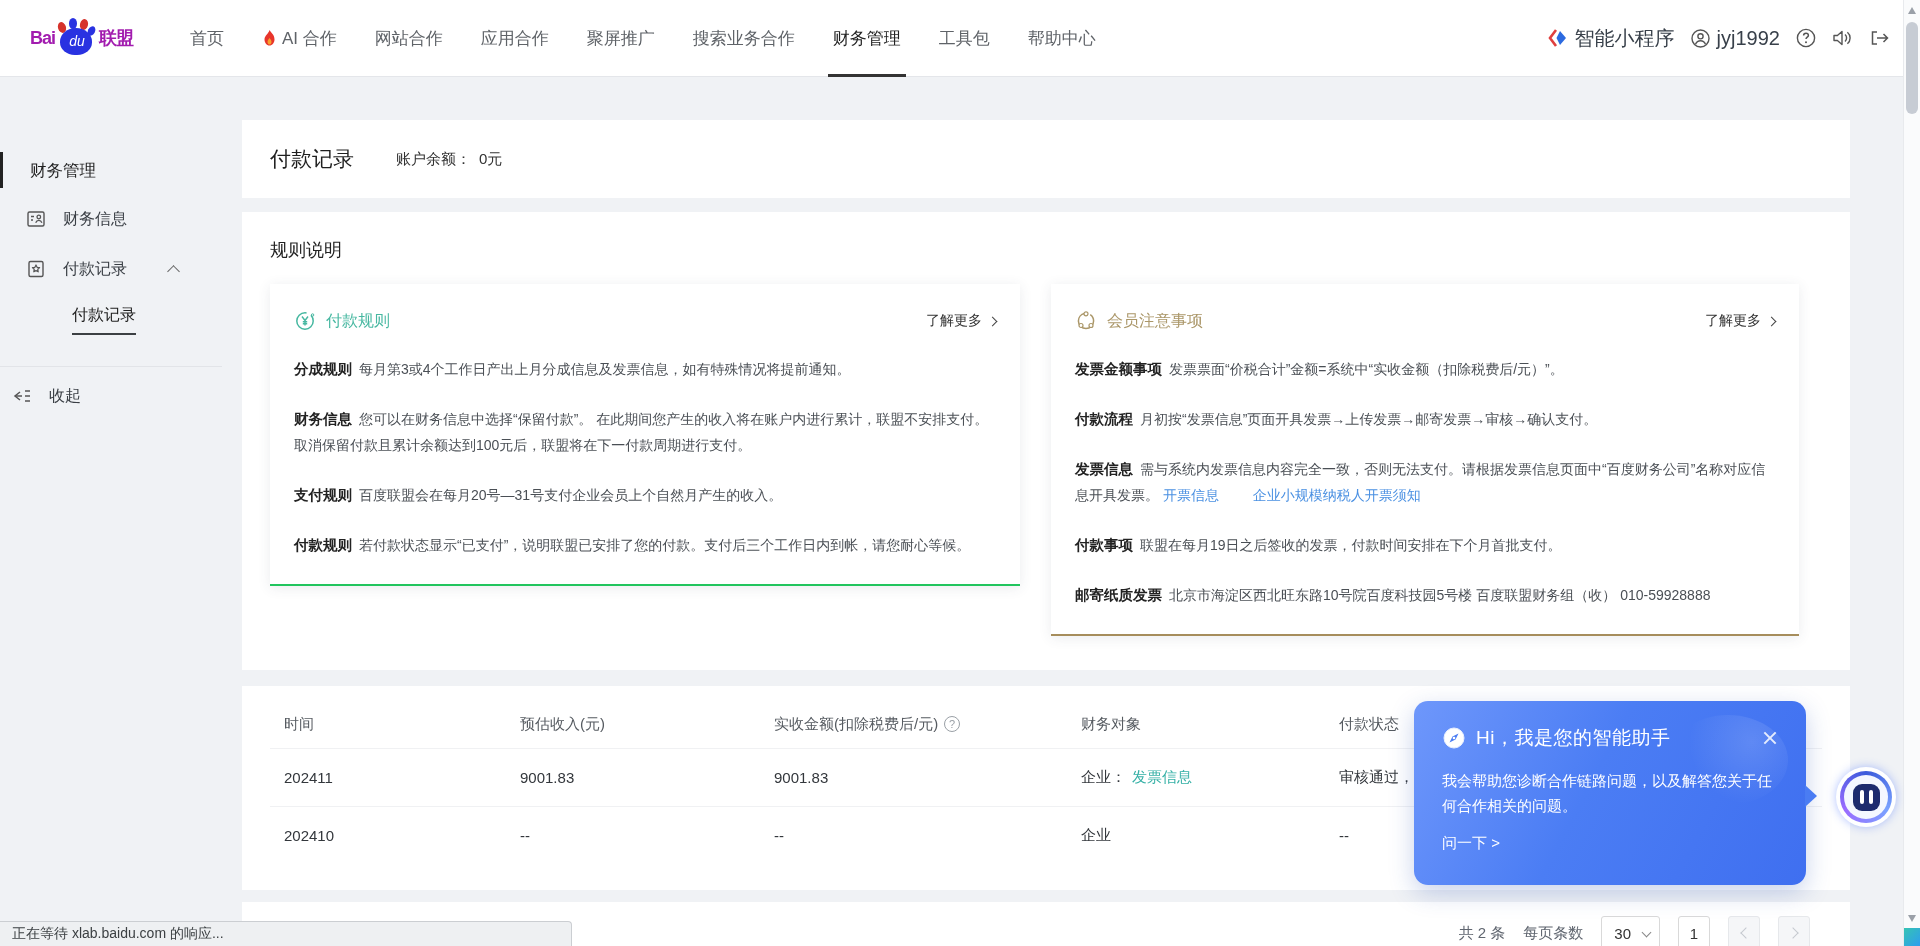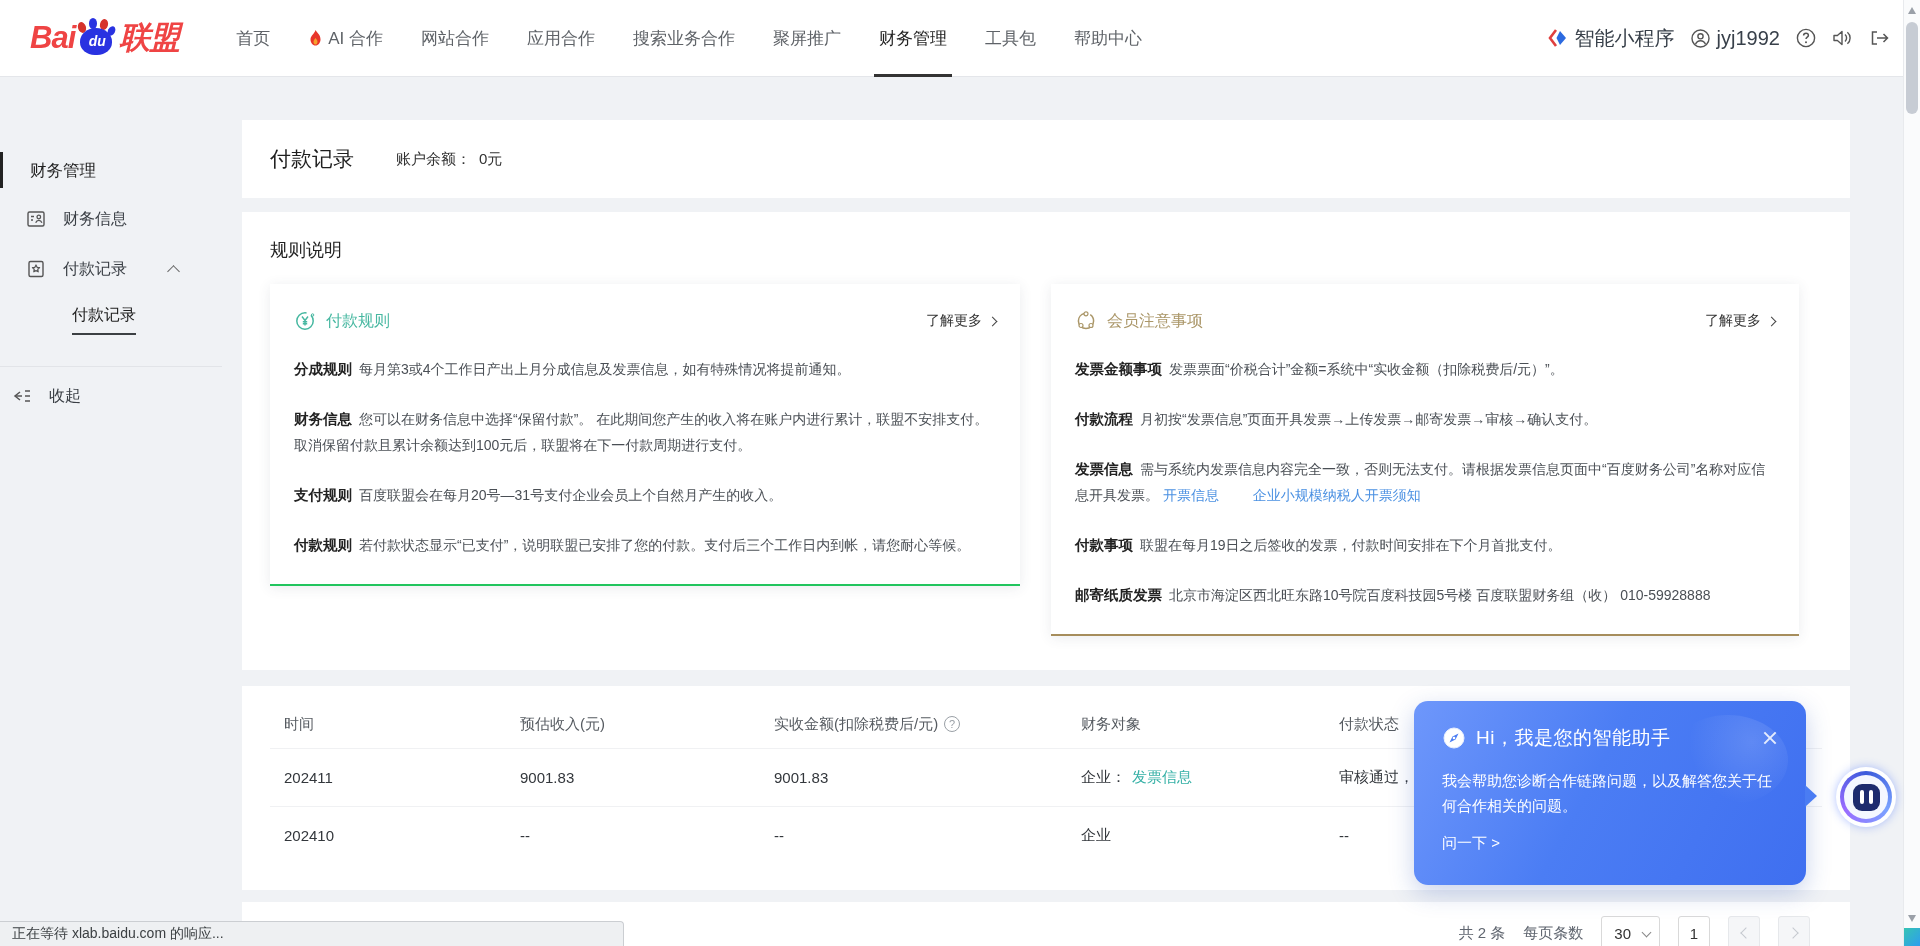--- a/index.html
+++ b/index.html
@@ -4,24 +4,24 @@
 <style>
   * { margin:0; padding:0; box-sizing:border-box; }
   html,body { width:1920px; height:946px; overflow:hidden;
     font-family:"Liberation Sans","DejaVu Sans",sans-serif; background:#f0f2f5; color:#333; }
   .app { position:relative; width:1920px; height:946px; }
 
   
   .topbar { position:absolute; left:0; top:0; width:1920px; height:77px; background:#fff;
     border-bottom:1px solid #e4e6ea; display:flex; align-items:center; padding:0 30px; z-index:10; }
   .logo { display:flex; align-items:center; margin-right:38px; cursor:pointer; }
-  .logo-bai, .logo-lm { font-size:31px; font-weight:bold; color:#ef4444; font-style:italic; letter-spacing:-1px; }
+  .logo-bai, .logo-lm { font-size:18px; font-weight:bold; color:#a21caf; letter-spacing:-1px; }
   .logo-paw { position:relative; width:40px; height:40px; margin:0 2px; }
   .logo-paw .pad { position:absolute; left:3px; top:10px; width:32px; height:27px; background:#2932e1; border-radius:50% 50% 46% 46%; }
-  .logo-paw .du { position:absolute; left:0; right:0; top:15px; text-align:center; color:#fff; font-size:14px; font-weight:bold; font-style:italic; }
+  .logo-paw .du { position:absolute; left:0; right:0; top:15px; text-align:center; color:#fff; font-size:14px; font-weight:normal; font-style:italic; }
   .logo-paw .toe { position:absolute; border-radius:50%; }
   .t1 { left:1px;  top:4px; width:8px;  height:11px; background:#d6332c; transform:rotate(-18deg); }
   .t2 { left:12px; top:0;   width:8px;  height:11px; background:#2932e1; }
   .t3 { left:23px; top:1px; width:8px;  height:11px; background:#d6332c; transform:rotate(14deg); }
   .t4 { left:31px; top:8px; width:7px;  height:10px; background:#2932e1; transform:rotate(28deg); }
 
   .nav { display:flex; height:77px; }
   .nav-item { display:flex; align-items:center; gap:5px; padding:0 19px; font-size:17px; color:#5f6368;
     cursor:pointer; position:relative; white-space:nowrap; }
   .nav-item.active { color:#222; }
@@ -125,21 +125,21 @@
     border-left:1px solid #e8eaed; z-index:20; }
   .sb-up { position:absolute; top:7px; left:4px; width:0; height:0;
     border-left:4.5px solid transparent; border-right:4.5px solid transparent; border-bottom:7px solid #9aa0a8; }
   .sb-thumb { position:absolute; top:22px; left:2px; width:12px; height:92px; background:#c7ccd4; border-radius:6px; cursor:pointer; }
   .sb-down { position:absolute; bottom:24px; left:4px; width:0; height:0;
     border-left:4.5px solid transparent; border-right:4.5px solid transparent; border-top:7px solid #9aa0a8; }
   .sb-corner { position:absolute; bottom:0; left:0; width:17px; height:18px;
     background:linear-gradient(135deg,#35c4b4,#2e9cf0); }
 
   
-  .statusbar { position:absolute; left:0; bottom:0; width:624px; height:25px; background:#eef0f2;
+  .statusbar { position:absolute; left:0; bottom:0; width:572px; height:25px; background:#eef0f2;
     border:1px solid #cbced2; border-left:none; border-bottom:none; border-top-right-radius:4px;
     display:flex; align-items:center; padding:0 12px; font-size:14px; color:#3c4043; z-index:50; }
 </style>
 </head>
 <body>
 
 <div class="app">
 
   <header class="topbar">
     <div class="logo">
@@ -167,24 +167,24 @@
         </span>
         <span>AI 合作</span>
       </div>
       <div class="nav-item">
         <span>网站合作</span>
       </div>
       <div class="nav-item">
         <span>应用合作</span>
       </div>
       <div class="nav-item">
+        <span>聚屏推广</span>
+      </div>
+      <div class="nav-item">
         <span>搜索业务合作</span>
-      </div>
-      <div class="nav-item">
-        <span>聚屏推广</span>
       </div>
       <div class="nav-item active">
         <span>财务管理</span>
       </div>
       <div class="nav-item">
         <span>工具包</span>
       </div>
       <div class="nav-item">
         <span>帮助中心</span>
       </div>

